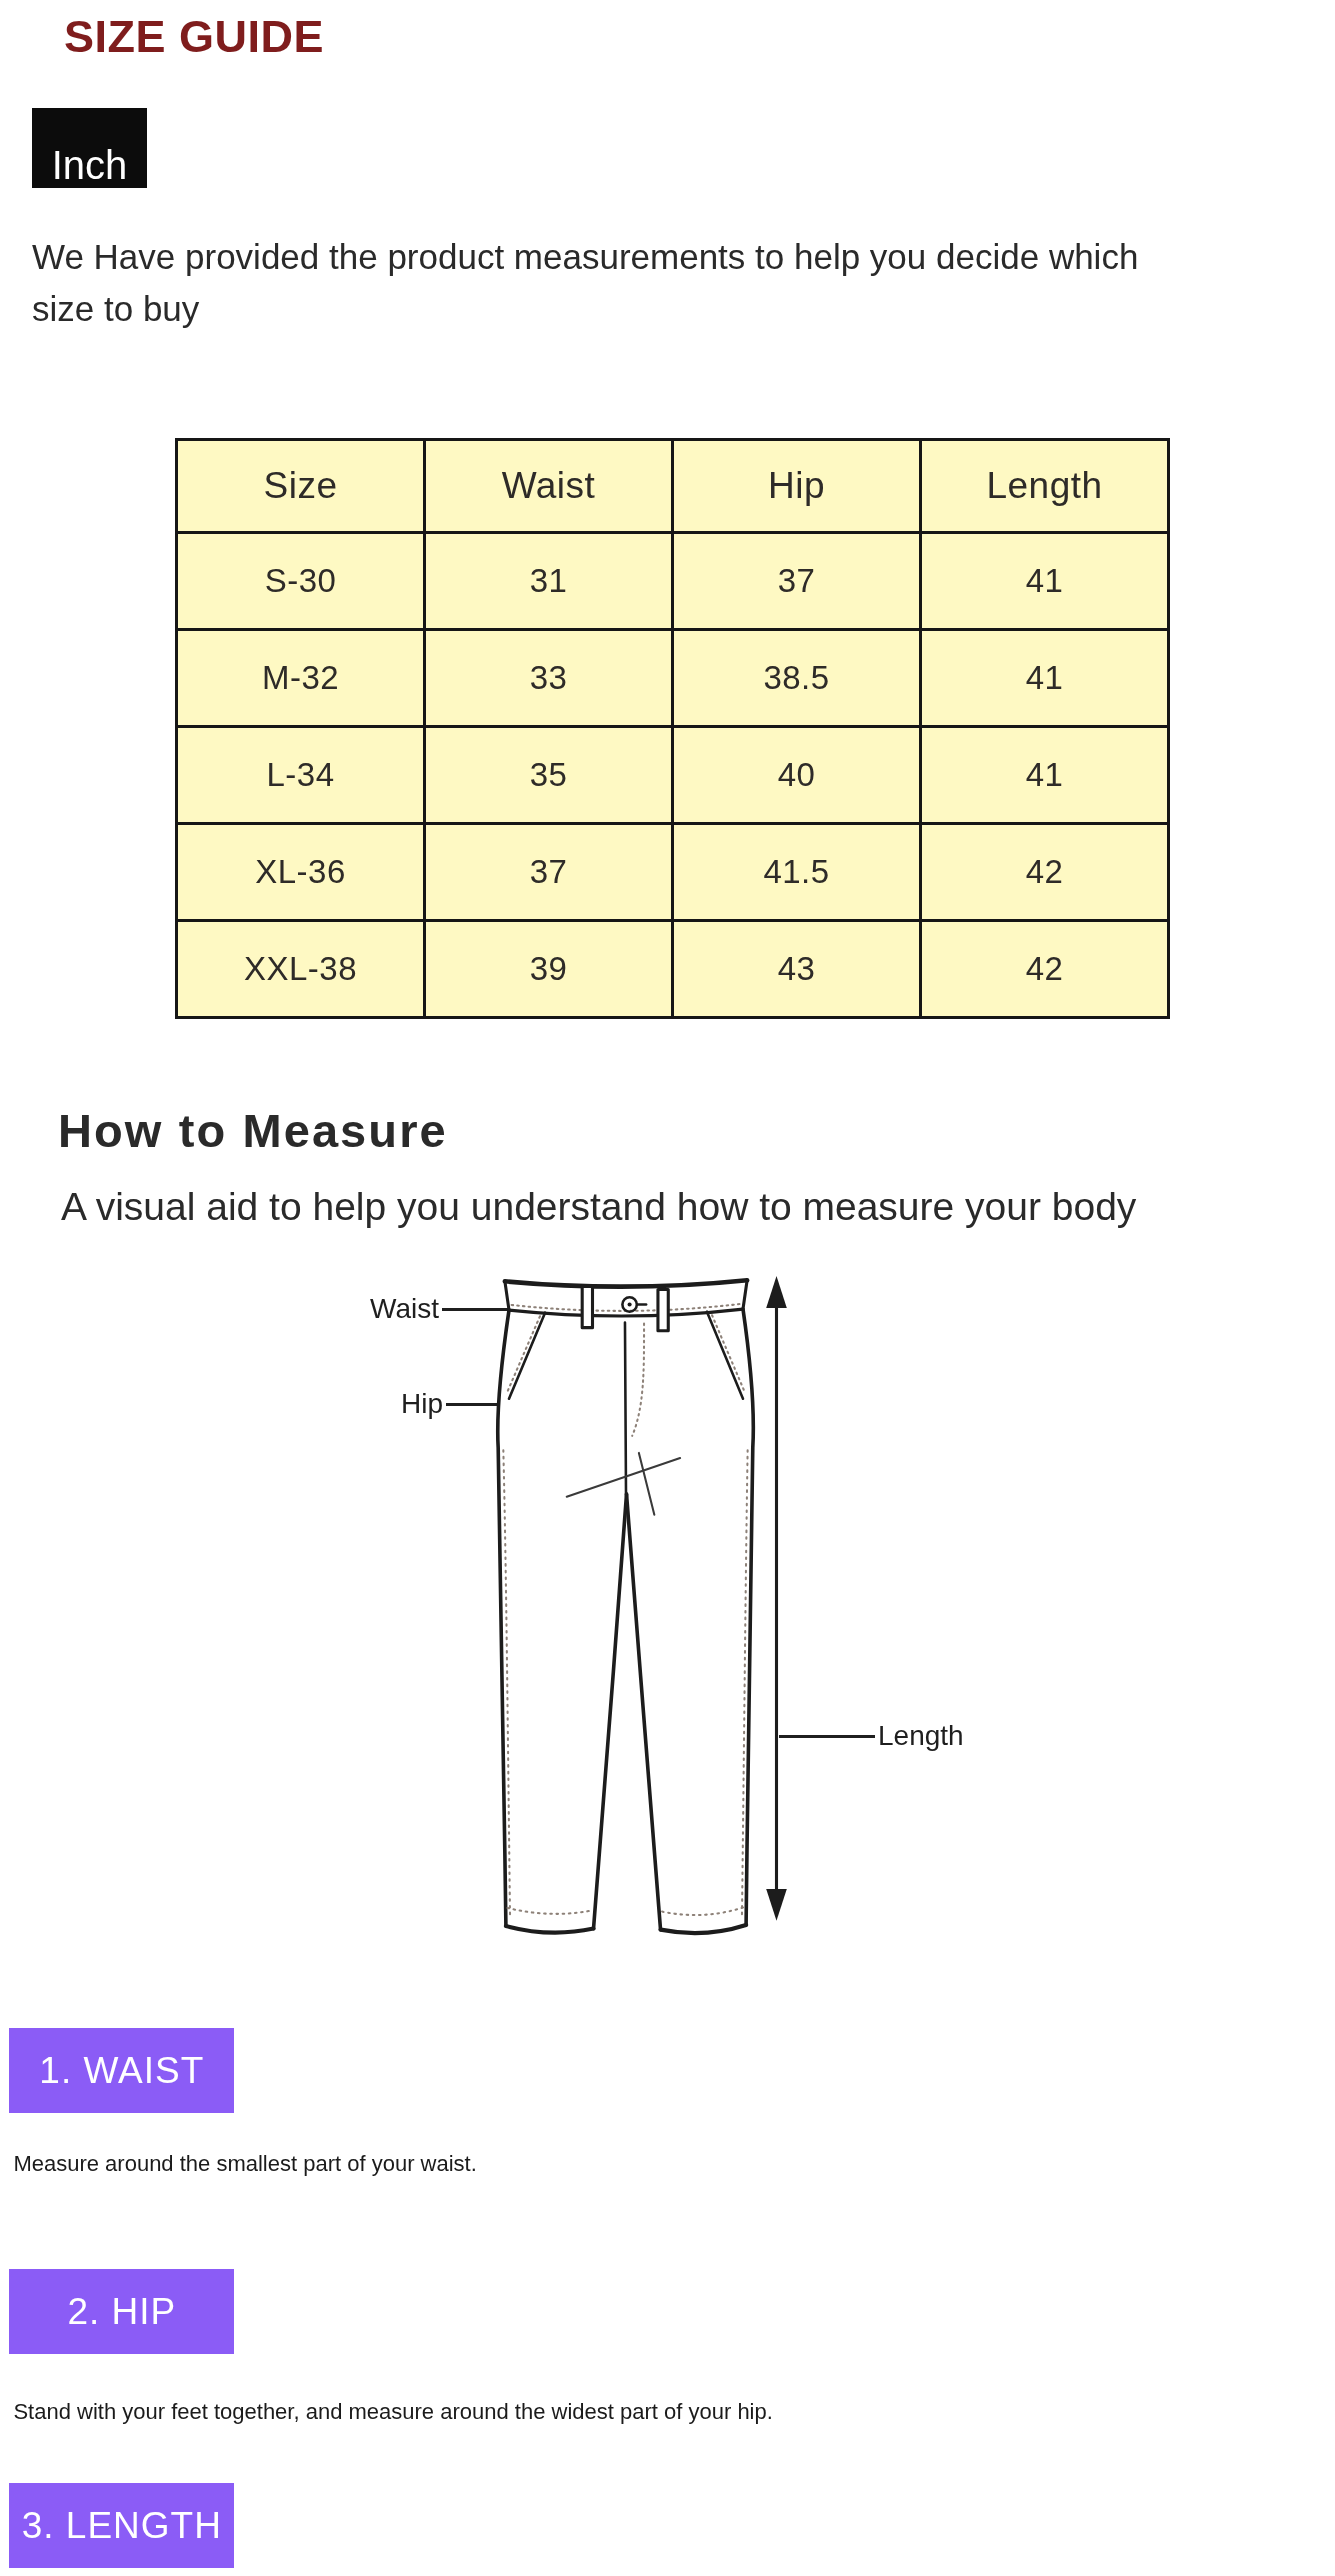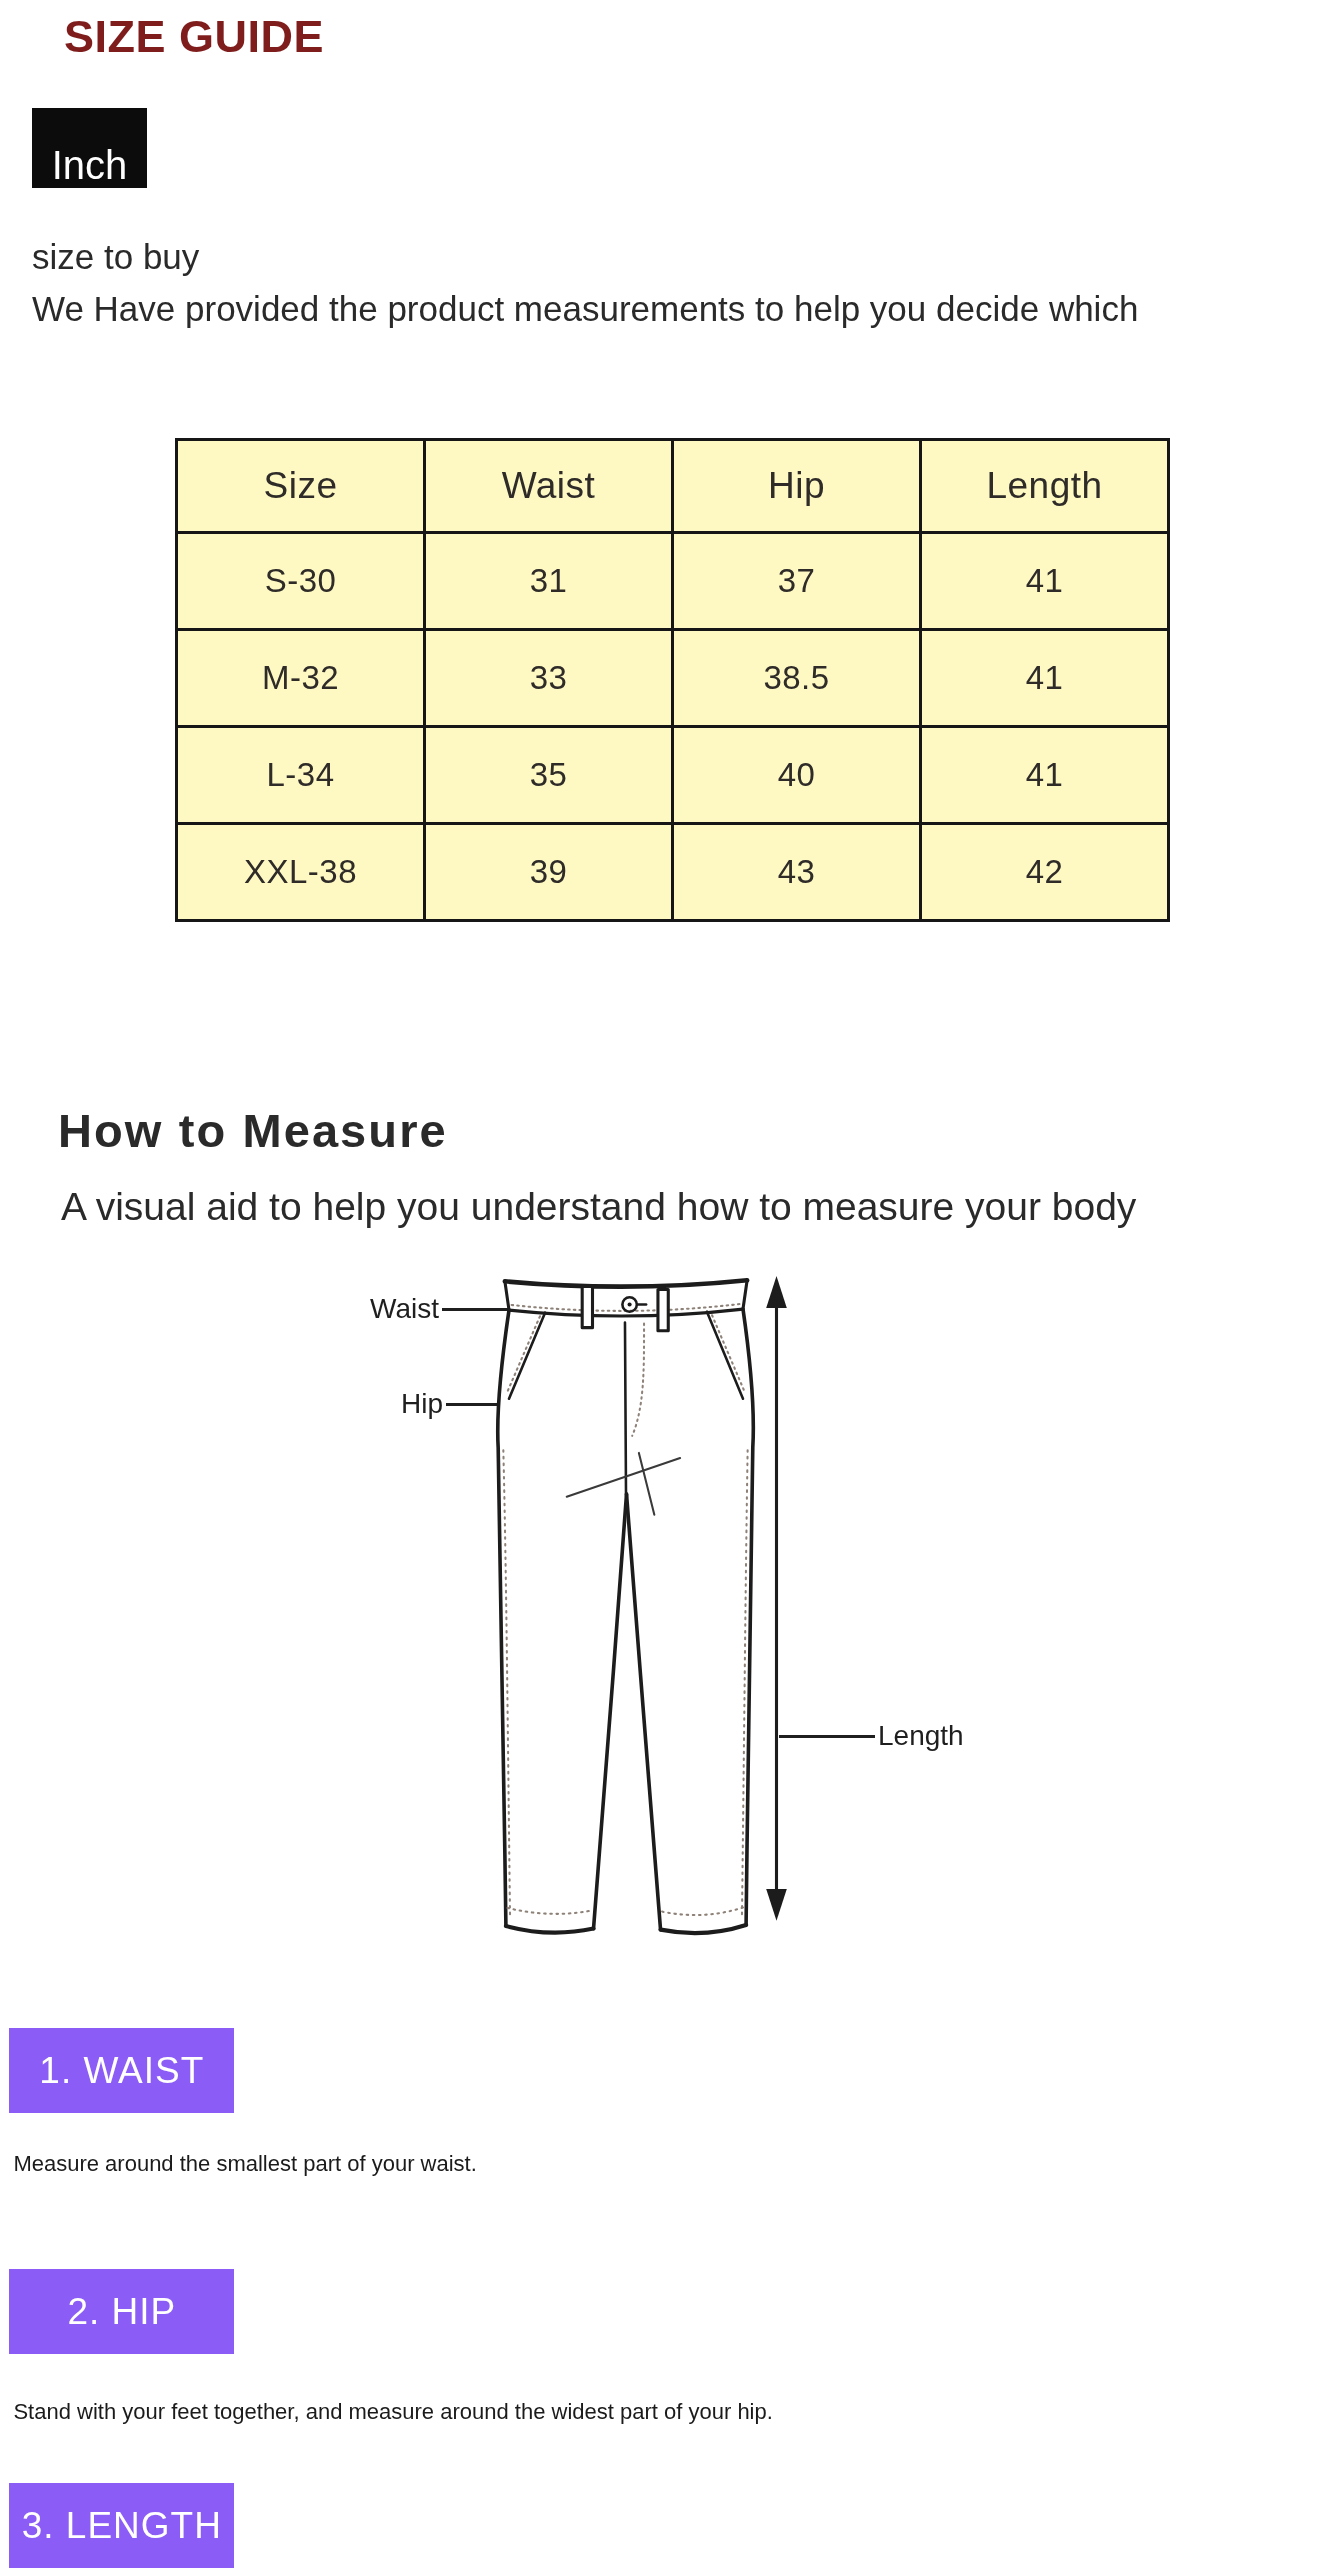--- a/index.html
+++ b/index.html
@@ -40,22 +40,22 @@
   .ins-text{left:13.4px;font-size:22px;color:#1b1b1b;white-space:nowrap;line-height:41px;}
 </style>
 </head>
 <body>
 
 <div class="abs" id="page-title">SIZE GUIDE</div>
 <div class="abs" id="unit-badge">
   <span>Inch</span>
 </div>
 <div class="abs" id="intro">
+  <div>We Have provided the product measurements to help you decide which</div>
   <div>size to buy</div>
-  <div>We Have provided the product measurements to help you decide which</div>
 </div>
 
 <div class="abs" id="size-table-wrap">
   <table>
     <thead>
         <tr id="size-table-head-row">
           <th>Size</th>
           <th>Waist</th>
           <th>Hip</th>
           <th>Length</th>
@@ -72,20 +72,26 @@
           <td>M-32</td>
           <td>33</td>
           <td>38.5</td>
           <td>41</td>
         </tr>
         <tr>
           <td>L-34</td>
           <td>35</td>
           <td>40</td>
           <td>41</td>
+        </tr>
+        <tr>
+          <td>XL-36</td>
+          <td>37</td>
+          <td>41.5</td>
+          <td>42</td>
         </tr>
         <tr>
           <td>XXL-38</td>
           <td>39</td>
           <td>43</td>
           <td>42</td>
         </tr>
       </tbody>
   </table>
 </div>

